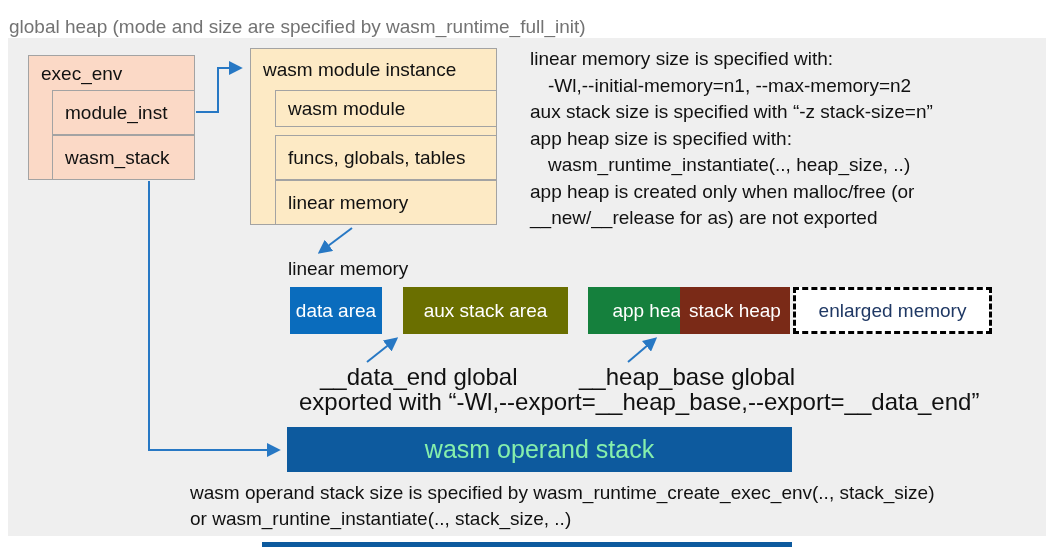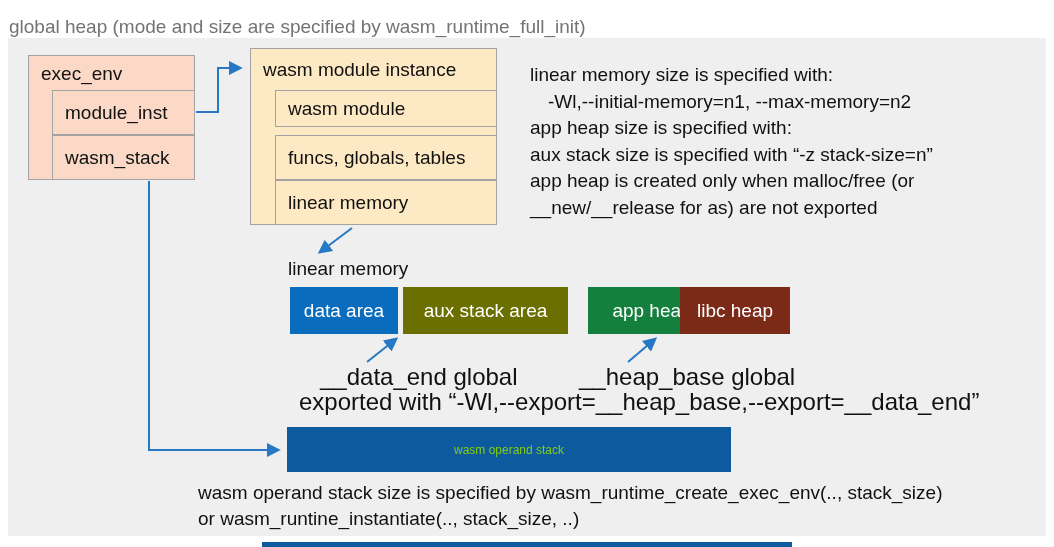--- a/index.html
+++ b/index.html
@@ -10,38 +10,38 @@
   .panel{position:absolute;left:8px;top:38px;width:1038px;height:498px;background:#efefef;}
   .title{position:absolute;left:9px;top:16px;font-size:19px;color:#737373;white-space:nowrap;}
 
   
   .box{position:absolute;border:1px solid #a3a3a3;box-sizing:border-box;}
   .peach{background:#fbd9c6;}
   .cream{background:#fdeac5;}
   .box-label{font-size:19px;padding-left:12px;white-space:nowrap;display:flex;align-items:center;height:100%;}
 
   
-  .notes{position:absolute;left:530px;top:62px;width:515px;font-size:19px;line-height:26.5px;}
+  .notes{position:absolute;left:530px;top:46px;width:515px;font-size:19px;line-height:26.5px;}
   .notes .line{white-space:nowrap;}
   .notes .indent{padding-left:18px;}
 
   
   .mem-label{position:absolute;left:288px;top:258px;font-size:19px;}
   .seg{position:absolute;top:287px;height:47px;display:flex;align-items:center;justify-content:center;
        font-size:19px;white-space:nowrap;box-sizing:border-box;}
   .seg.dashed{border:3px dashed #000;background:#ffffff;}
 
   .ann{position:absolute;font-size:24px;white-space:nowrap;}
 
-  .opstack{position:absolute;left:287px;top:427px;width:444px;height:45px;background:#0d5a9e;
-           display:flex;align-items:center;justify-content:center;font-size:12px;color:#84cc16;}
+  .opstack{position:absolute;left:287px;top:427px;width:505px;height:45px;background:#0d5a9e;
+           display:flex;align-items:center;justify-content:center;font-size:25px;color:#86efac;}
   .bottom-strip{position:absolute;left:262px;top:542px;width:530px;height:5px;background:#0d5a9e;}
 
   .footer{position:absolute;left:190px;top:480px;font-size:19px;line-height:25.5px;}
-  .footer .line{white-space:nowrap;margin-left:8px;}
+  .footer .line{white-space:nowrap;}
 
   svg.overlay{position:absolute;left:0;top:0;pointer-events:none;}
 </style>
 </head>
 <body>
 
 <div id="canvas">
 
   <div class="title">global heap (mode and size are specified by wasm_runtime_full_init)</div>
   <div class="panel"></div>
@@ -65,32 +65,34 @@
   <div class="box cream" style="left:275px;top:135px;width:222px;height:45px;">
     <div class="box-label">funcs, globals, tables</div>
   </div>
   <div class="box cream" style="left:275px;top:180px;width:222px;height:45px;">
     <div class="box-label">linear memory</div>
   </div>
 
   <div class="notes">
     <div class="line">linear memory size is specified with:</div>
     <div class="line indent">-Wl,--initial-memory=n1, --max-memory=n2</div>
+    <div class="line">aux stack size is specified with “-z stack-size=n”</div>
     <div class="line">app heap size is specified with:</div>
-    <div class="line">aux stack size is specified with “-z stack-size=n”</div>
+    <div class="line indent">wasm_runtime_instantiate(.., heap_size, ..)</div>
     <div class="line">app heap is created only when malloc/free (or</div>
     <div class="line">__new/__release for as) are not exported</div>
   </div>
 
   <div class="mem-label">linear memory</div>
 
-  <div class="seg" style="left: 290px; width: 108px; background-color: rgb(10, 108, 189); color: rgb(255, 255, 255);">data area</div>
+  <div class="seg" style="left: 290px; width: 92px; background-color: rgb(10, 108, 189); color: rgb(255, 255, 255);">data area</div>
   <div class="seg" style="left: 403px; width: 165px; background-color: rgb(106, 111, 0); color: rgb(255, 255, 255);">aux stack area</div>
   <div class="seg" style="left: 568px; width: 128px; background-color: #15803d; color: rgb(255, 255, 255); margin-left: 20px;">app heap</div>
-  <div class="seg" style="left: 680px; width: 110px; background-color: rgb(122, 42, 23); color: rgb(255, 255, 255);">libc heap</div>
+  <div class="seg" style="left: 680px; width: 110px; background-color: rgb(122, 42, 23); color: rgb(255, 255, 255);">stack heap</div>
+  <div class="seg dashed" style="left: 793px; width: 199px; color: rgb(31, 56, 100);">enlarged memory</div>
 
   <div class="ann" style="left:320px;top:363px;">__data_end global</div>
   <div class="ann" style="left:579px;top:363px;">__heap_base global</div>
   <div class="ann" style="left:299px;top:388px;">exported with “-Wl,--export=__heap_base,--export=__data_end”</div>
 
   <div class="opstack" style="background: rgb(13, 90, 158);">wasm operand stack</div>
 
   <div class="footer">
     <div class="line">wasm operand stack size is specified by wasm_runtime_create_exec_env(.., stack_size)</div>
     <div class="line">or wasm_runtine_instantiate(.., stack_size, ..)</div>

